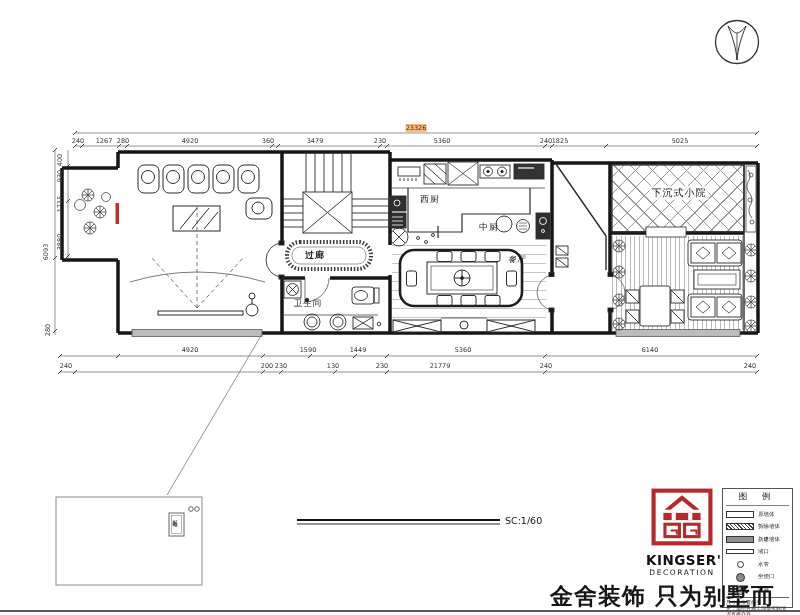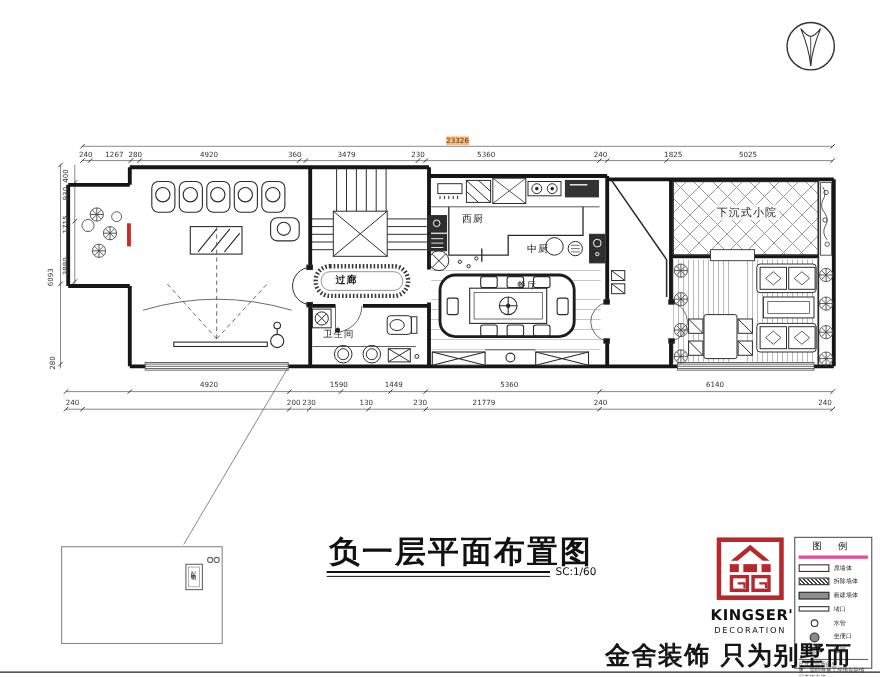--- a/index.html
+++ b/index.html
@@ -18,21 +18,21 @@
   .dim{position:absolute;font-size:6.5px;color:#333;transform:translate(-50%,0);white-space:nowrap;}
   .dimv{position:absolute;font-size:6.5px;color:#333;transform:translate(-50%,-50%) rotate(-90deg);white-space:nowrap;}
   .room{font-size:9px;letter-spacing:1px;}
   .title-cn{position:absolute;font-size:28px;font-weight:600;letter-spacing:2px;color:#111;}
   .sc{position:absolute;font-size:9.5px;color:#111;}
   .tagline{position:absolute;font-size:23px;font-weight:700;color:#161616;z-index:6;letter-spacing:1px;}
   
   .legend{position:absolute;left:722px;top:488px;width:71px;height:120px;border:1px solid #555;
           background:#fff;z-index:4;box-sizing:border-box;padding:2px 3px;}
   .legend-title{font-size:8.5px;letter-spacing:6px;text-align:center;color:#111;
-                border-bottom:3px solid #ec4899;padding-bottom:2px;margin-bottom:2px;}
+                border-bottom:1px solid #ec4899;padding-bottom:2px;margin-bottom:2px;}
   .legend-row{display:flex;align-items:center;height:12.5px;}
   .sw{width:28px;height:7px;margin-right:4px;flex:0 0 auto;box-sizing:border-box;}
   .sw-orig{border:1px solid #333;background:#fff;}
   .sw-demo{border:1px solid #333;background:repeating-linear-gradient(45deg,#444 0 1px,#fff 1px 2.6px);}
   .sw-new{border:1px solid #333;background:#8f8f8f;}
   .sw-block{border:1px solid #333;background:#fff;height:5px;}
   .sw-dot{width:28px;display:flex;justify-content:center;}
   .dot1{width:5px;height:5px;border:1px solid #333;border-radius:50%;background:#fff;}
   .dot2{width:7px;height:7px;border:1px solid #333;border-radius:50%;background:#8a8a8a;}
   .dot3{width:7px;height:7px;border:1px solid #333;border-radius:50%;background:#c2c2c2;}
@@ -328,21 +328,21 @@
   <span class="dim" style="left:416px;top:124px;background:#fdba74;">23326</span>
   <span class="dim" style="left:78px;top:137px;">240</span>
   <span class="dim" style="left:104px;top:137px;">1267</span>
   <span class="dim" style="left:123px;top:137px;">280</span>
   <span class="dim" style="left:190px;top:137px;">4920</span>
   <span class="dim" style="left:268px;top:137px;">360</span>
   <span class="dim" style="left:315px;top:137px;">3479</span>
   <span class="dim" style="left:380px;top:137px;">230</span>
   <span class="dim" style="left:442px;top:137px;">5360</span>
   <span class="dim" style="left:546px;top:137px;">240</span>
-  <span class="dim" style="left:612px;top:137px;text-align:right;">1825</span>
+  <span class="dim" style="left:560px;top:137px;text-align:right;">1825</span>
   <span class="dim" style="left:680px;top:137px;">5025</span>
 
   <span class="dim" style="left:190px;top:346px;">4920</span>
   <span class="dim" style="left:308px;top:346px;">1590</span>
   <span class="dim" style="left:358px;top:346px;">1449</span>
   <span class="dim" style="left:463px;top:346px;">5360</span>
   <span class="dim" style="left:650px;top:346px;">6140</span>
 
   <span class="dim" style="left:66px;top:362px;">240</span>
   <span class="dim" style="left:267px;top:362px;">200</span>
@@ -357,25 +357,24 @@
   <span class="dimv" style="left:60px;top:176px;">930</span>
   <span class="dimv" style="left:60px;top:204px;">1715</span>
   <span class="dimv" style="left:60px;top:242px;">3880</span>
   <span class="dimv" style="left:46px;top:252px;">6093</span>
   <span class="dimv" style="left:48px;top:330px;">280</span>
 
   <span class="lbl room" style="left:315px;top:255px;font-weight:600;">过廊</span>
   <span class="lbl room" style="left:308px;top:304px;font-size:8.5px;">卫生间</span>
   <span class="lbl room" style="left:430px;top:199px;">西厨</span>
   <span class="lbl room" style="left:489px;top:227px;">中厨</span>
-  <span class="lbl room" style="left:479px;top:259px;font-size:8px;">餐厅</span>
+  <span class="lbl room" style="left:517px;top:259px;font-size:8px;font-style:italic;">餐厅</span>
   <span class="lbl room chip" style="left:679px;top:193px;font-size:10px;">下沉式小院</span>
   <span class="vtext" style="left:172px;top:516px;">配电箱</span>
 
-  <span class="title-cn" style="left:299px;top:483px;">负一层平面布置图</span>
   <span class="sc" style="left:505px;top:515px;">SC:1/60</span>
 
   <div class="logo-wrap">
     <svg width="62" height="58" viewBox="0 0 60 56">
       <rect x="2.5" y="2.5" width="55" height="51" fill="none" stroke="#b5282b" stroke-width="4"></rect>
       <polygon points="30,7 13,21 19,21 30,12 41,21 47,21" fill="#b5282b"></polygon>
       <rect x="12" y="24" width="36" height="7" fill="#b5282b"></rect>
       <rect x="20" y="24" width="4" height="7" fill="#fff"></rect>
       <rect x="36" y="24" width="4" height="7" fill="#fff"></rect>
       <rect x="13.5" y="35" width="14" height="12" fill="none" stroke="#b5282b" stroke-width="3"></rect>

